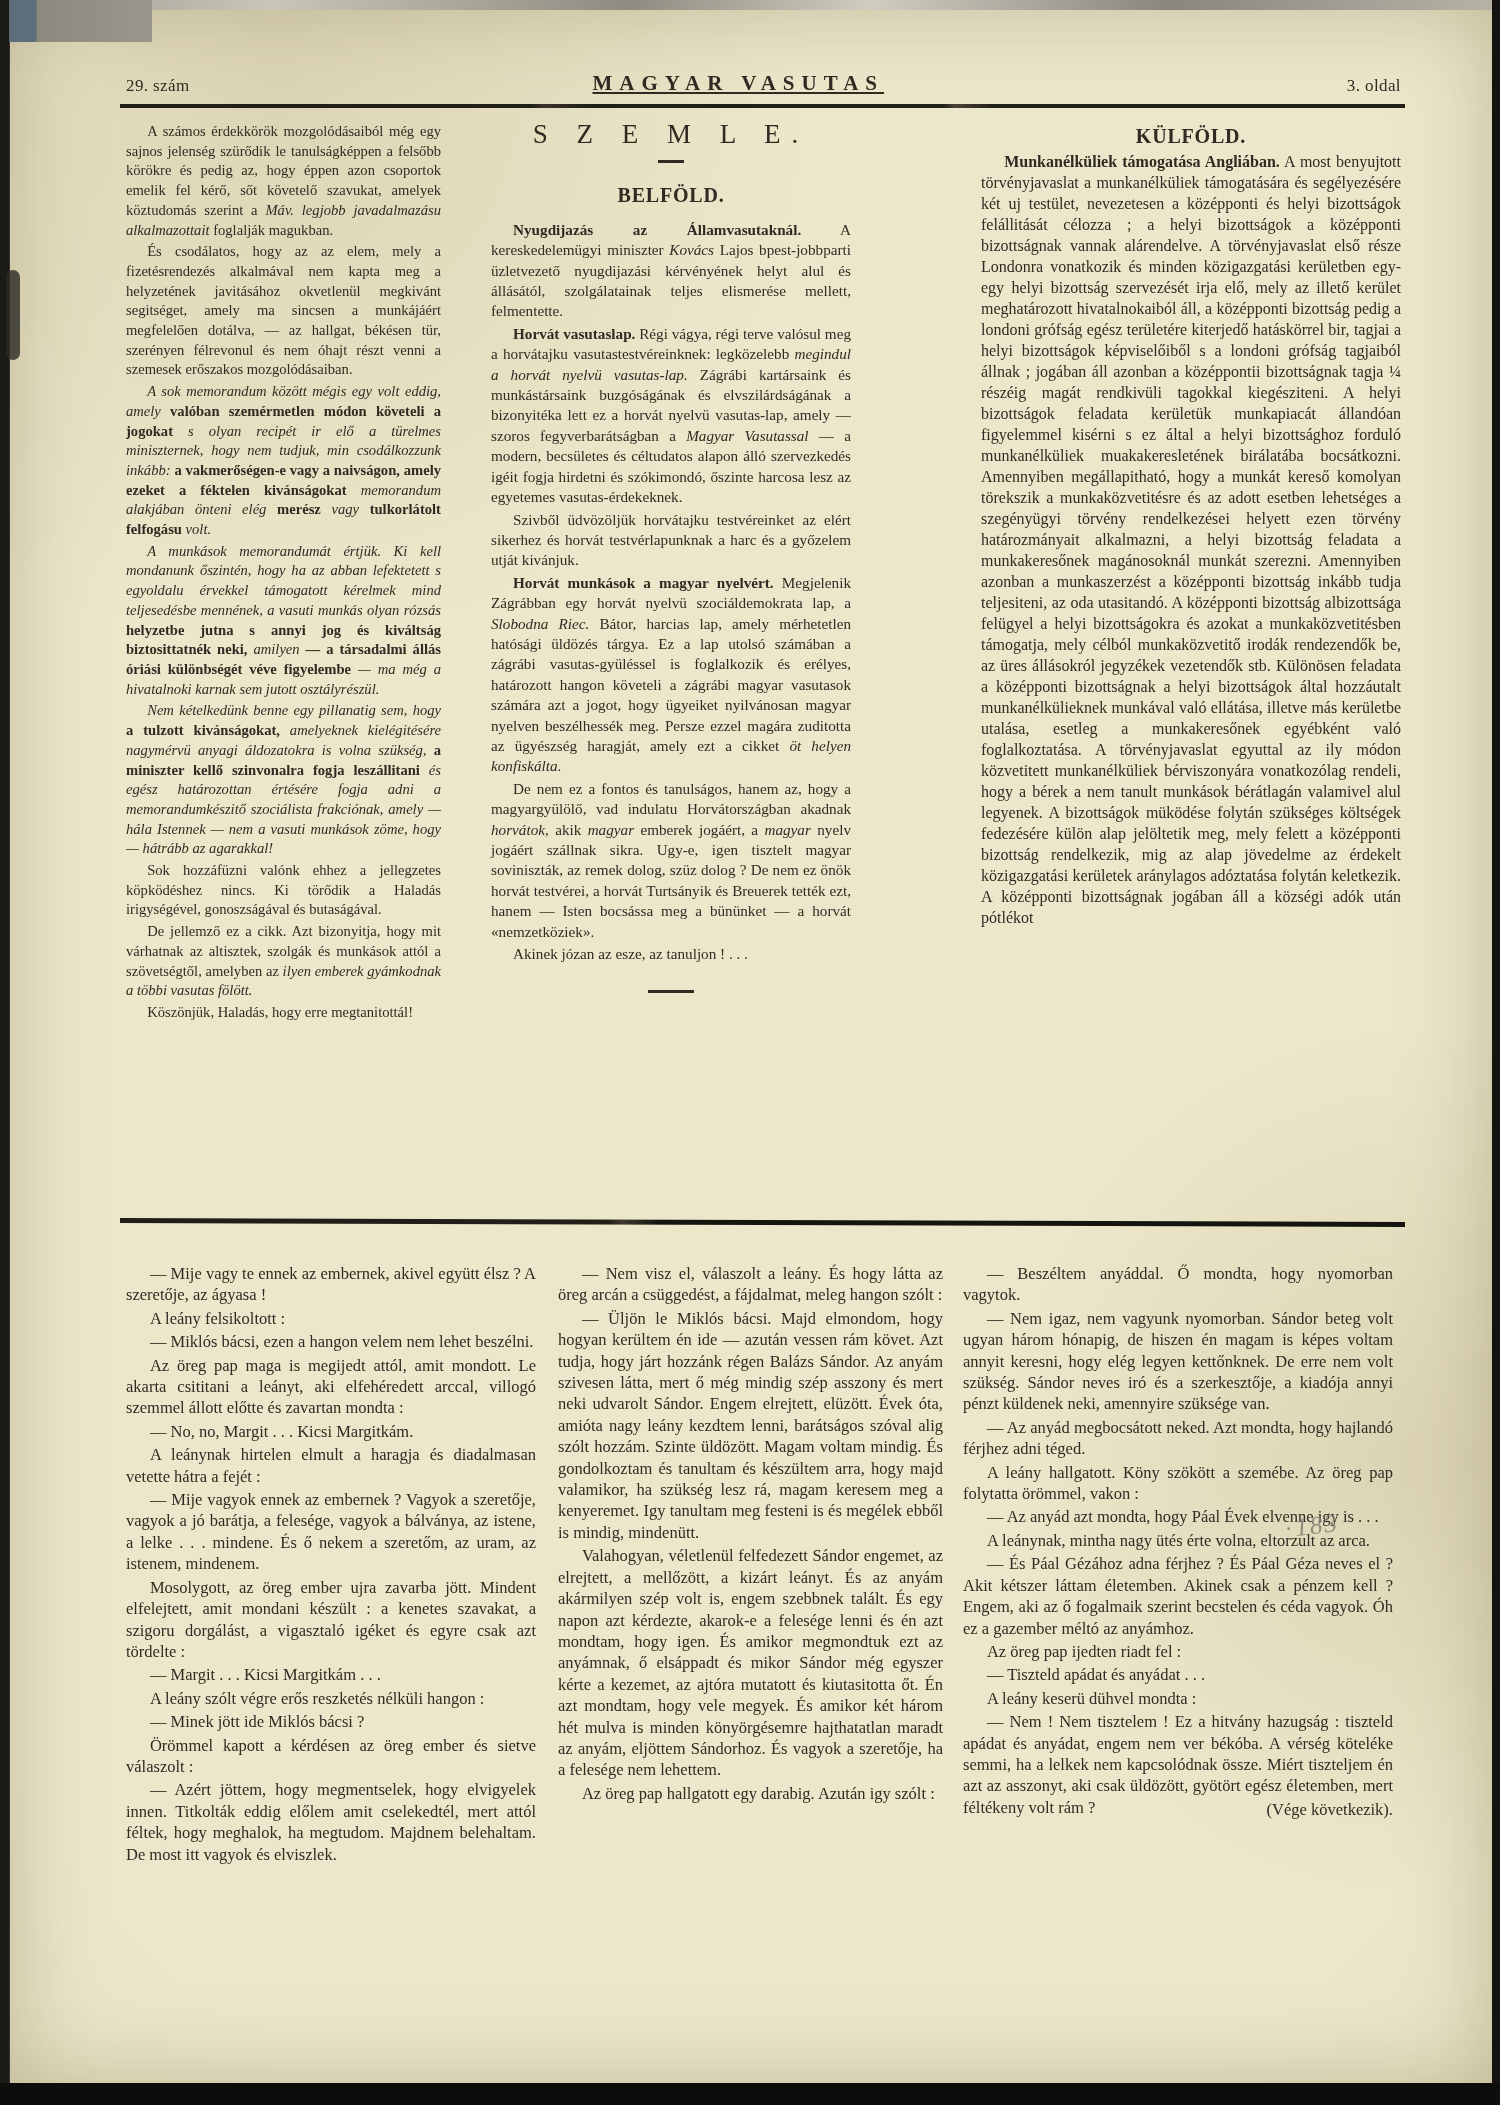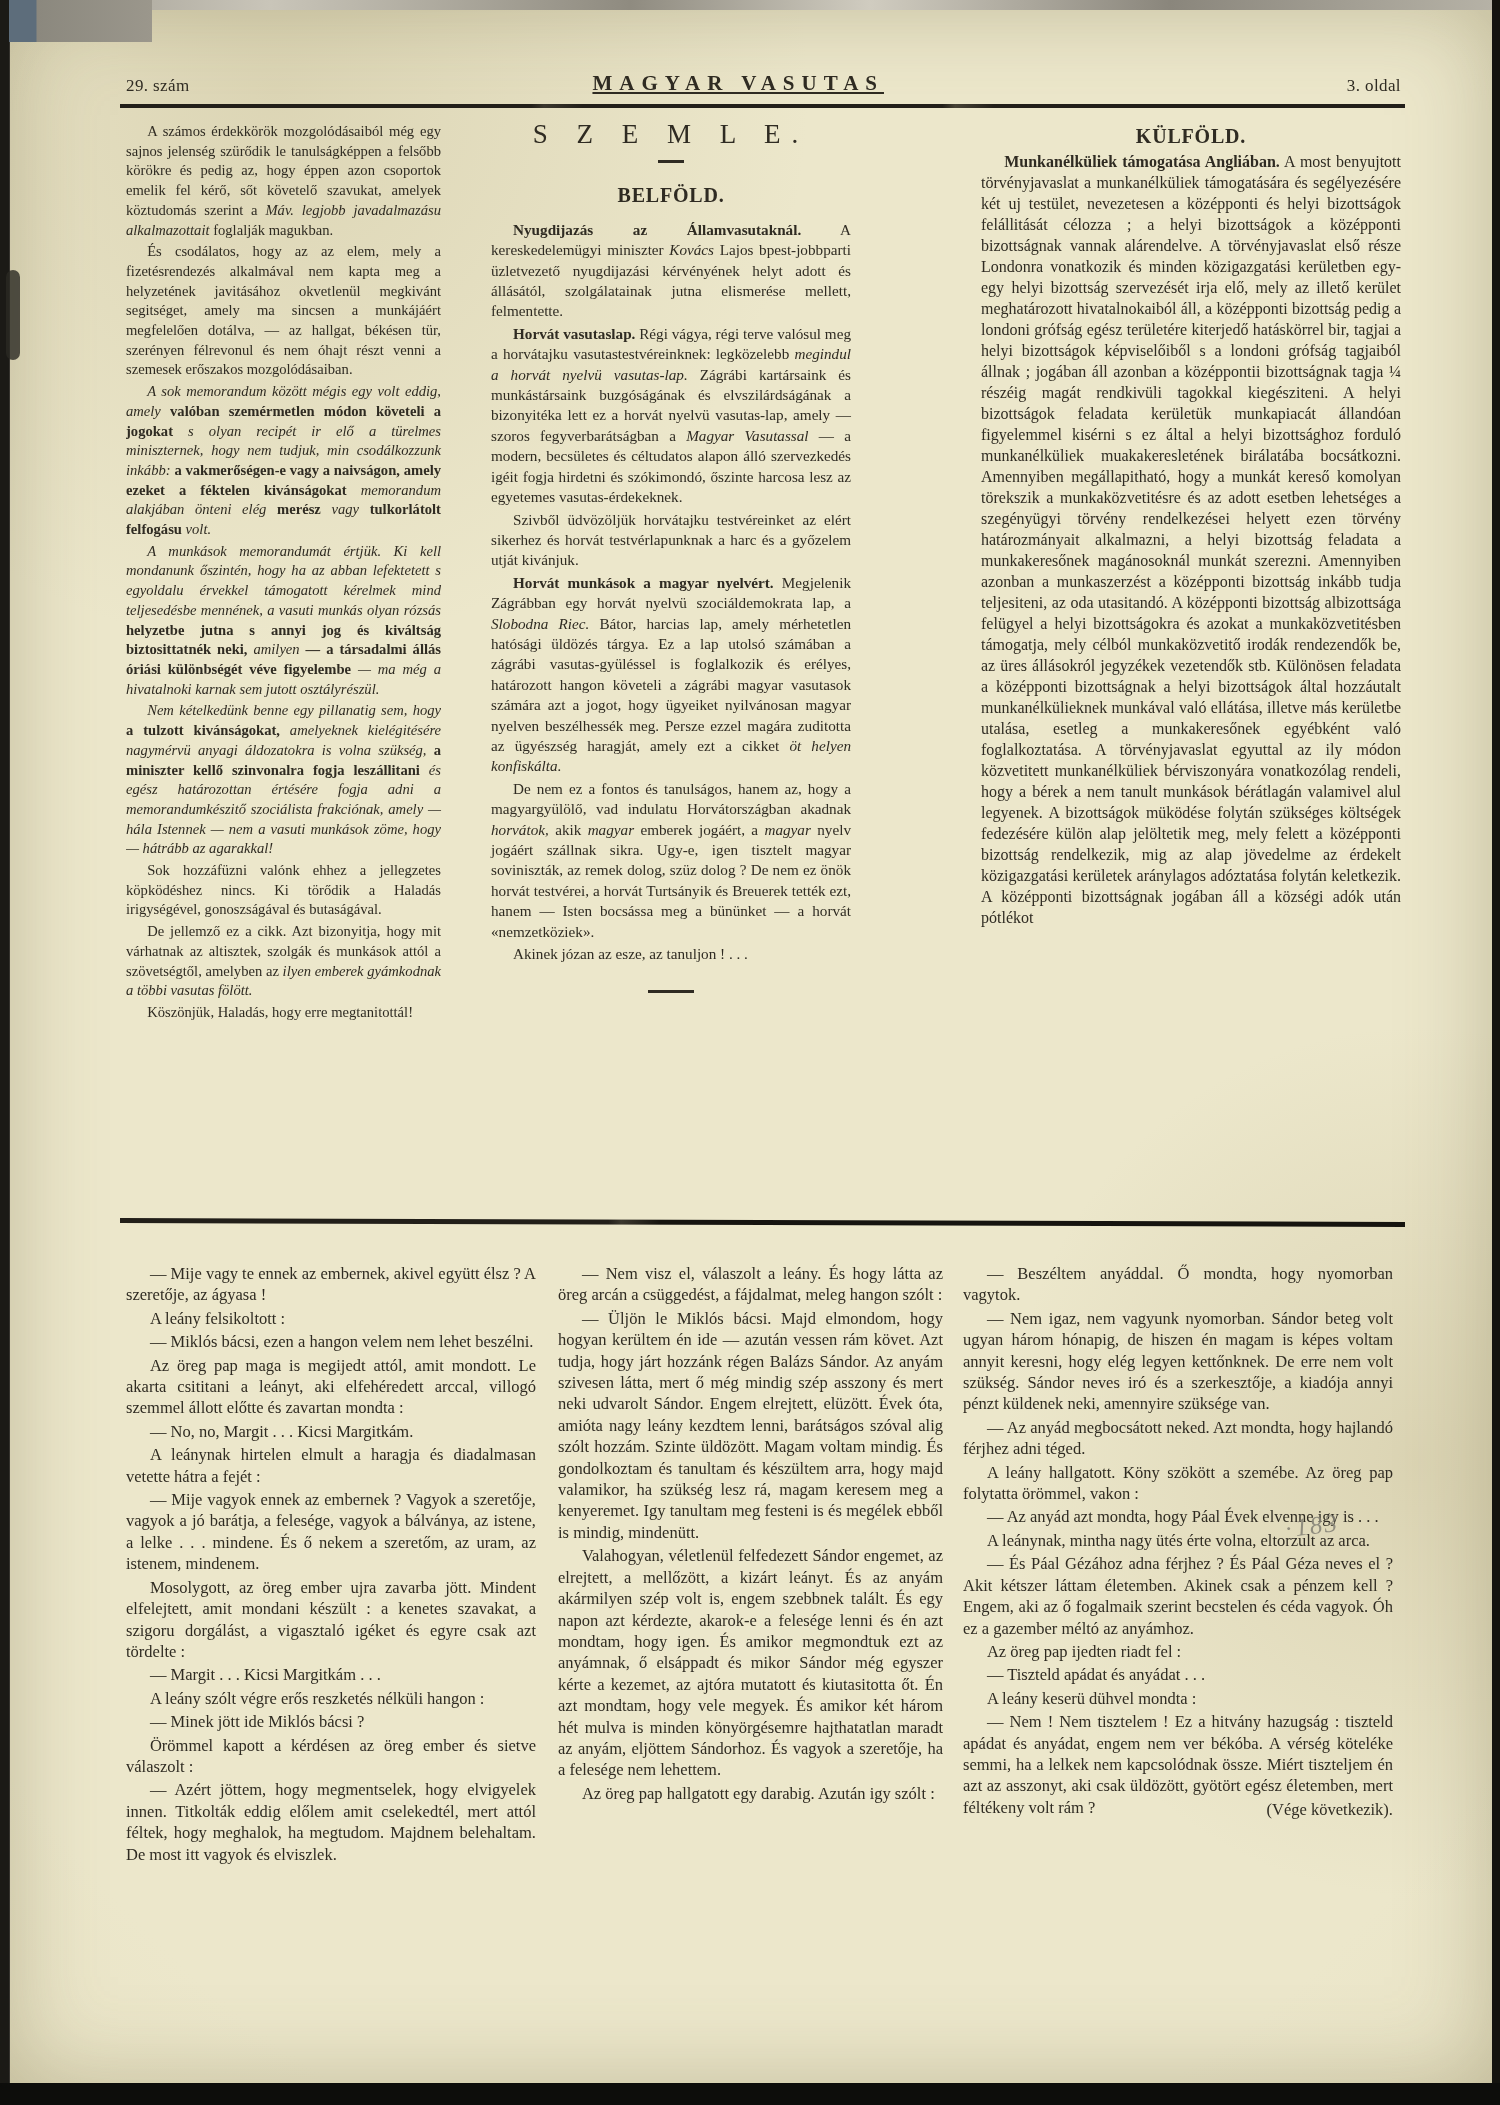--- a/index.html
+++ b/index.html
@@ -94,21 +94,21 @@
             <p class="para"><span>Sok hozzáfüzni valónk ehhez a jellegzetes köpködéshez nincs. Ki törődik a Haladás irigységével, gonoszságával és butaságával.</span></p>
             <p class="para"><span>De jellemző ez a cikk. Azt bizonyitja, hogy mit várhatnak az altisztek, szolgák és munkások attól a szövetségtől, amelyben az </span><span class="i">ilyen emberek gyámkodnak a többi vasutas fölött.</span></p>
             <p class="para"><span>Köszönjük, Haladás, hogy erre megtanitottál!</span></p>
           </div>
 
         <div class="col-mid">
           <h1 class="szemle">S Z E M L E.</h1>
           <div class="h-dash"></div>
           <h2 class="rovat">BELFÖLD.</h2>
           <div>
-              <p class="para"><span class="b">Nyugdijazás az Államvasutaknál.</span><span> A kereskedelemügyi miniszter </span><span class="i">Kovács</span><span> Lajos bpest-jobbparti üzletvezető nyugdijazási kérvényének helyt adott és állásától, szolgálatainak jutna elismerése mellett, felmentette.</span></p>
+              <p class="para"><span class="b">Nyugdijazás az Államvasutaknál.</span><span> A kereskedelemügyi miniszter </span><span class="i">Kovács</span><span> Lajos bpest-jobbparti üzletvezető nyugdijazási kérvényének helyt alul és állásától, szolgálatainak teljes elismerése mellett, felmentette.</span></p>
               <p class="para"><span class="b">Horvát vasutaslap.</span><span> Régi vágya, régi terve valósul meg a horvátajku vasutastestvéreinknek: legközelebb </span><span class="i">megindul a horvát nyelvü vasutas-lap.</span><span> Zágrábi kartársaink és munkástársaink buzgóságának és elvszilárdságának a bizonyitéka lett ez a horvát nyelvü vasutas-lap, amely — szoros fegyverbarátságban a </span><span class="i">Magyar Vasutassal</span><span> — a modern, becsületes és céltudatos alapon álló szervezkedés igéit fogja hirdetni és szókimondó, őszinte harcosa lesz az egyetemes vasutas-érdekeknek.</span></p>
               <p class="para"><span>Szivből üdvözöljük horvátajku testvéreinket az elért sikerhez és horvát testvérlapunknak a harc és a győzelem utját kivánjuk.</span></p>
               <p class="para"><span class="b">Horvát munkások a magyar nyelvért.</span><span> Megjelenik Zágrábban egy horvát nyelvü szociáldemokrata lap, a </span><span class="i">Slobodna Riec.</span><span> Bátor, harcias lap, amely mérhetetlen hatósági üldözés tárgya. Ez a lap utolsó számában a zágrábi vasutas-gyüléssel is foglalkozik és erélyes, határozott hangon követeli a zágrábi magyar vasutasok számára azt a jogot, hogy ügyeiket nyilvánosan magyar nyelven beszélhessék meg. Persze ezzel magára zuditotta az ügyészség haragját, amely ezt a cikket </span><span class="i">öt helyen konfiskálta.</span></p>
               <p class="para"><span>De nem ez a fontos és tanulságos, hanem az, hogy a magyargyülölő, vad indulatu Horvátországban akadnak </span><span class="i">horvátok,</span><span> akik </span><span class="i">magyar</span><span> emberek jogáért, a </span><span class="i">magyar</span><span> nyelv jogáért szállnak sikra. Ugy-e, igen tisztelt magyar soviniszták, az remek dolog, szüz dolog ? De nem ez önök horvát testvérei, a horvát Turtsányik és Breuerek tették ezt, hanem — Isten bocsássa meg a bününket — a horvát «nemzetköziek».</span></p>
               <p class="para"><span>Akinek józan az esze, az tanuljon ! . . .</span></p>
             </div>
           <div class="end-dash"></div>
         </div>
 
         <div class="col-right">

